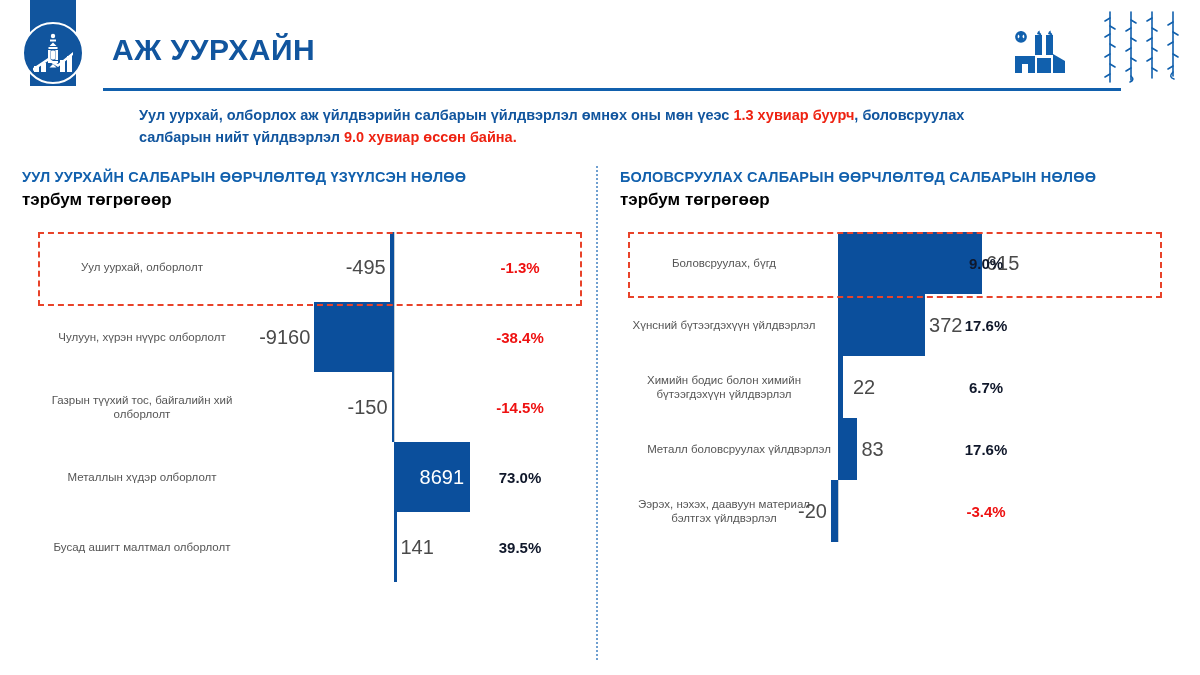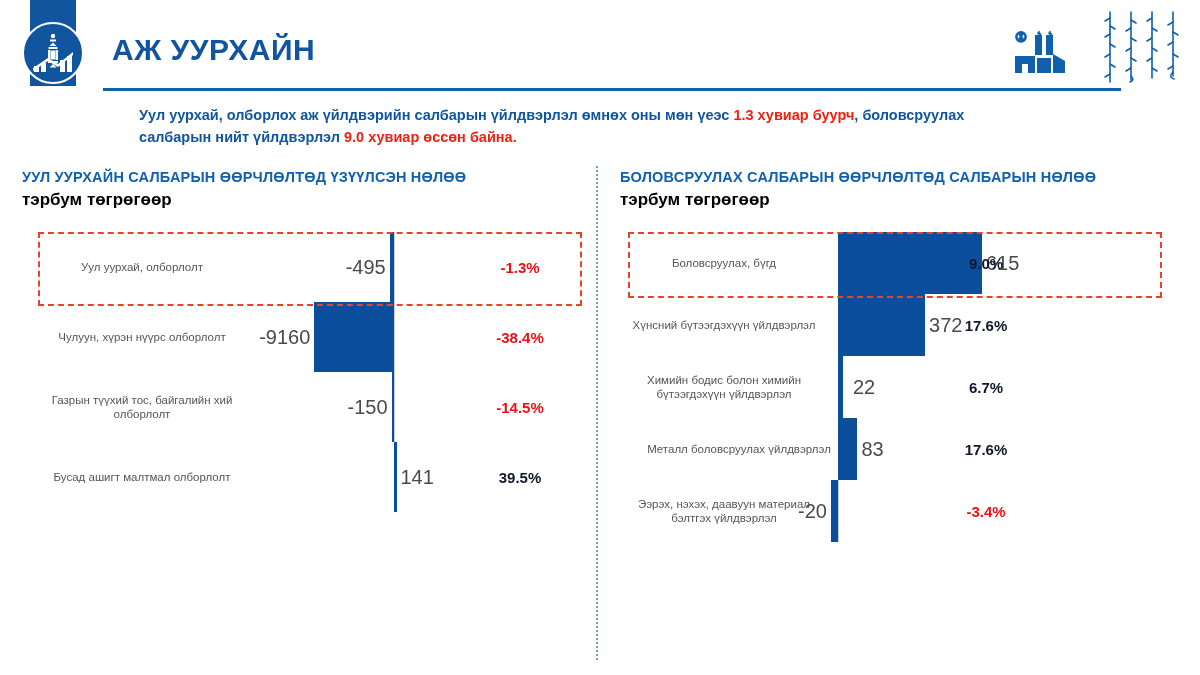--- a/index.html
+++ b/index.html
@@ -244,20 +244,27 @@
         <div class="pct neg" style="left: 462px;">-38.4%</div>
       </div>
       <div class="row" style="height: 70px;">
         <div class="row-label" style="width: 240px; right: auto; left: 0px;">Газрын түүхий тос, байгалийн хий олборлолт</div>
         <div class="axis" style="left: 372px; height: 70px;"></div>
         <div class="bar" style="background: rgb(11, 79, 156); height: 70px; width: 2.5px; left: 369.5px;"></div>
         <div class="val" style="right: 194.5px;">-150</div>
         <div class="pct neg" style="left: 462px;">-14.5%</div>
       </div>
       <div class="row" style="height: 70px;">
+        <div class="row-label" style="width: 240px; right: auto; left: 0px;">Металлын хүдэр олборлолт</div>
+        <div class="axis" style="left: 372px; height: 70px;"></div>
+        <div class="bar" style="background: rgb(11, 79, 156); height: 70px; width: 75.6117px; left: 372px;"></div>
+        <div class="val inside" style="left: 397.612px;">8691</div>
+        <div class="pct pos" style="left: 462px;">73.0%</div>
+      </div>
+      <div class="row" style="height: 70px;">
         <div class="row-label" style="width: 240px; right: auto; left: 0px;">Бусад ашигт малтмал олборлолт</div>
         <div class="axis" style="left: 372px; height: 70px;"></div>
         <div class="bar" style="background: rgb(11, 79, 156); height: 70px; width: 2.5px; left: 372px;"></div>
         <div class="val" style="left: 378.5px;">141</div>
         <div class="pct pos" style="left: 462px;">39.5%</div>
       </div>
       <div class="highlight-box" style="left: 16px; top: 0px; width: 540px; height: 70px;"></div>
     </div>
 </div>
 

